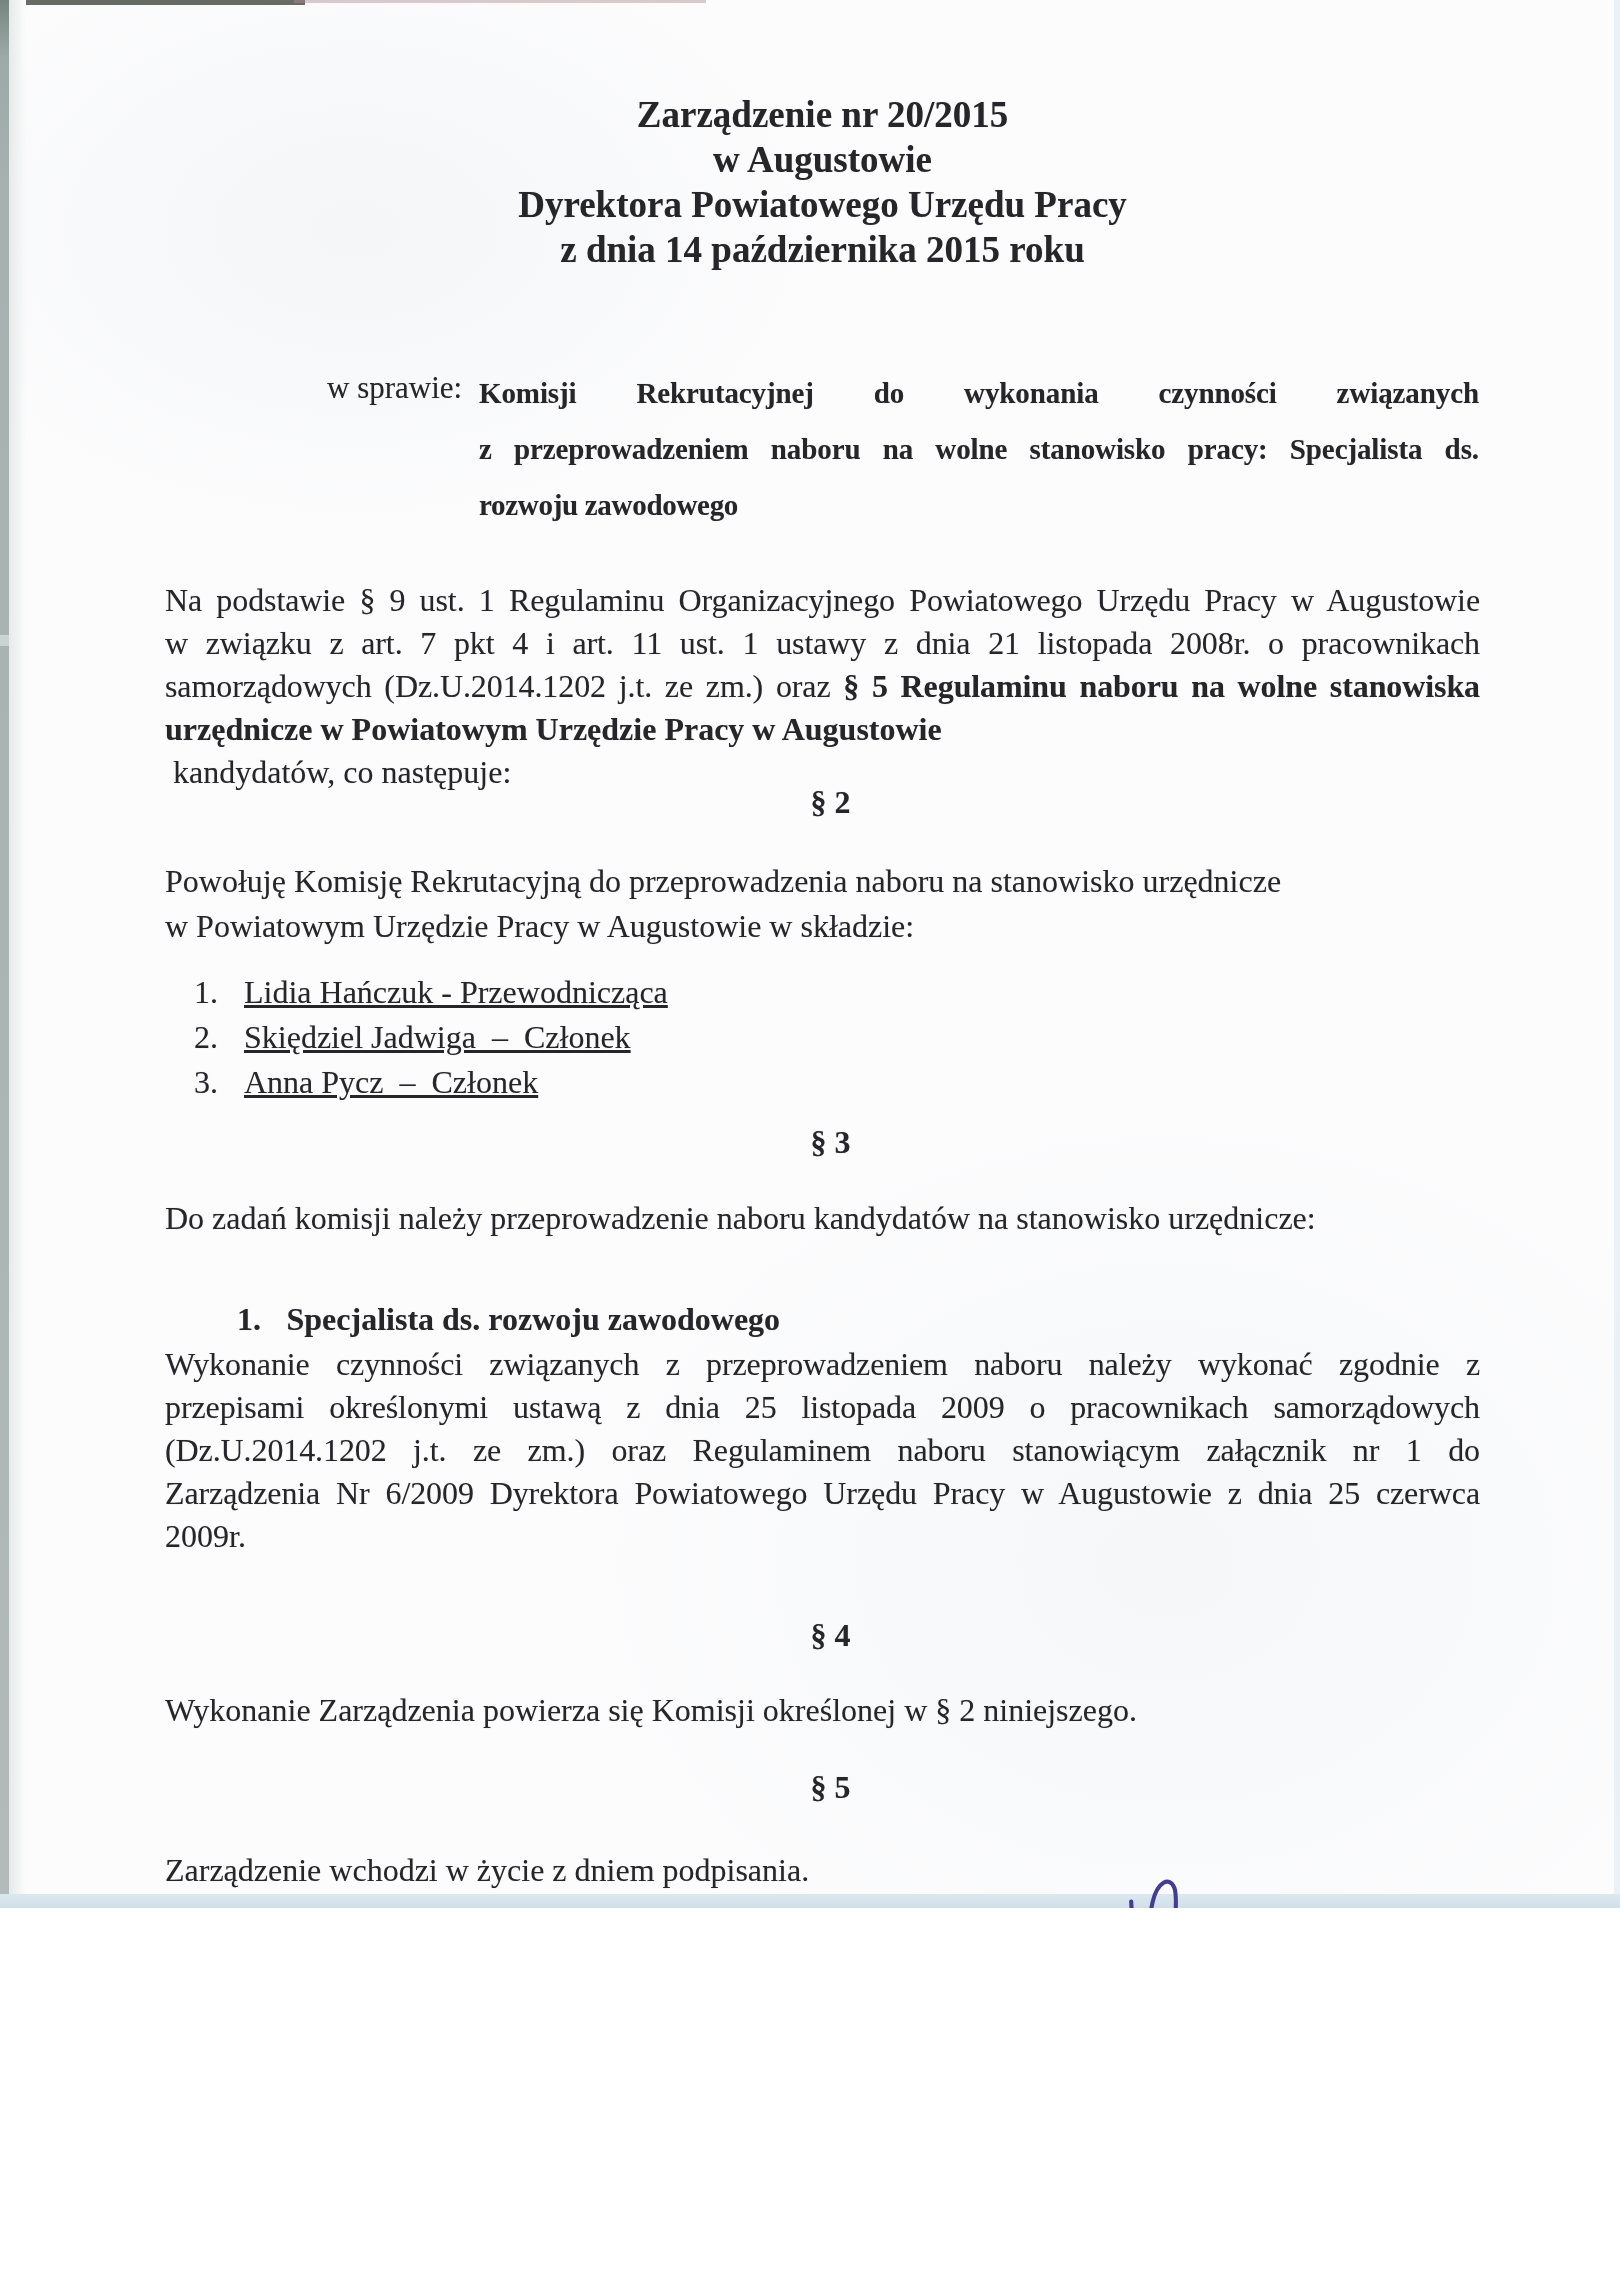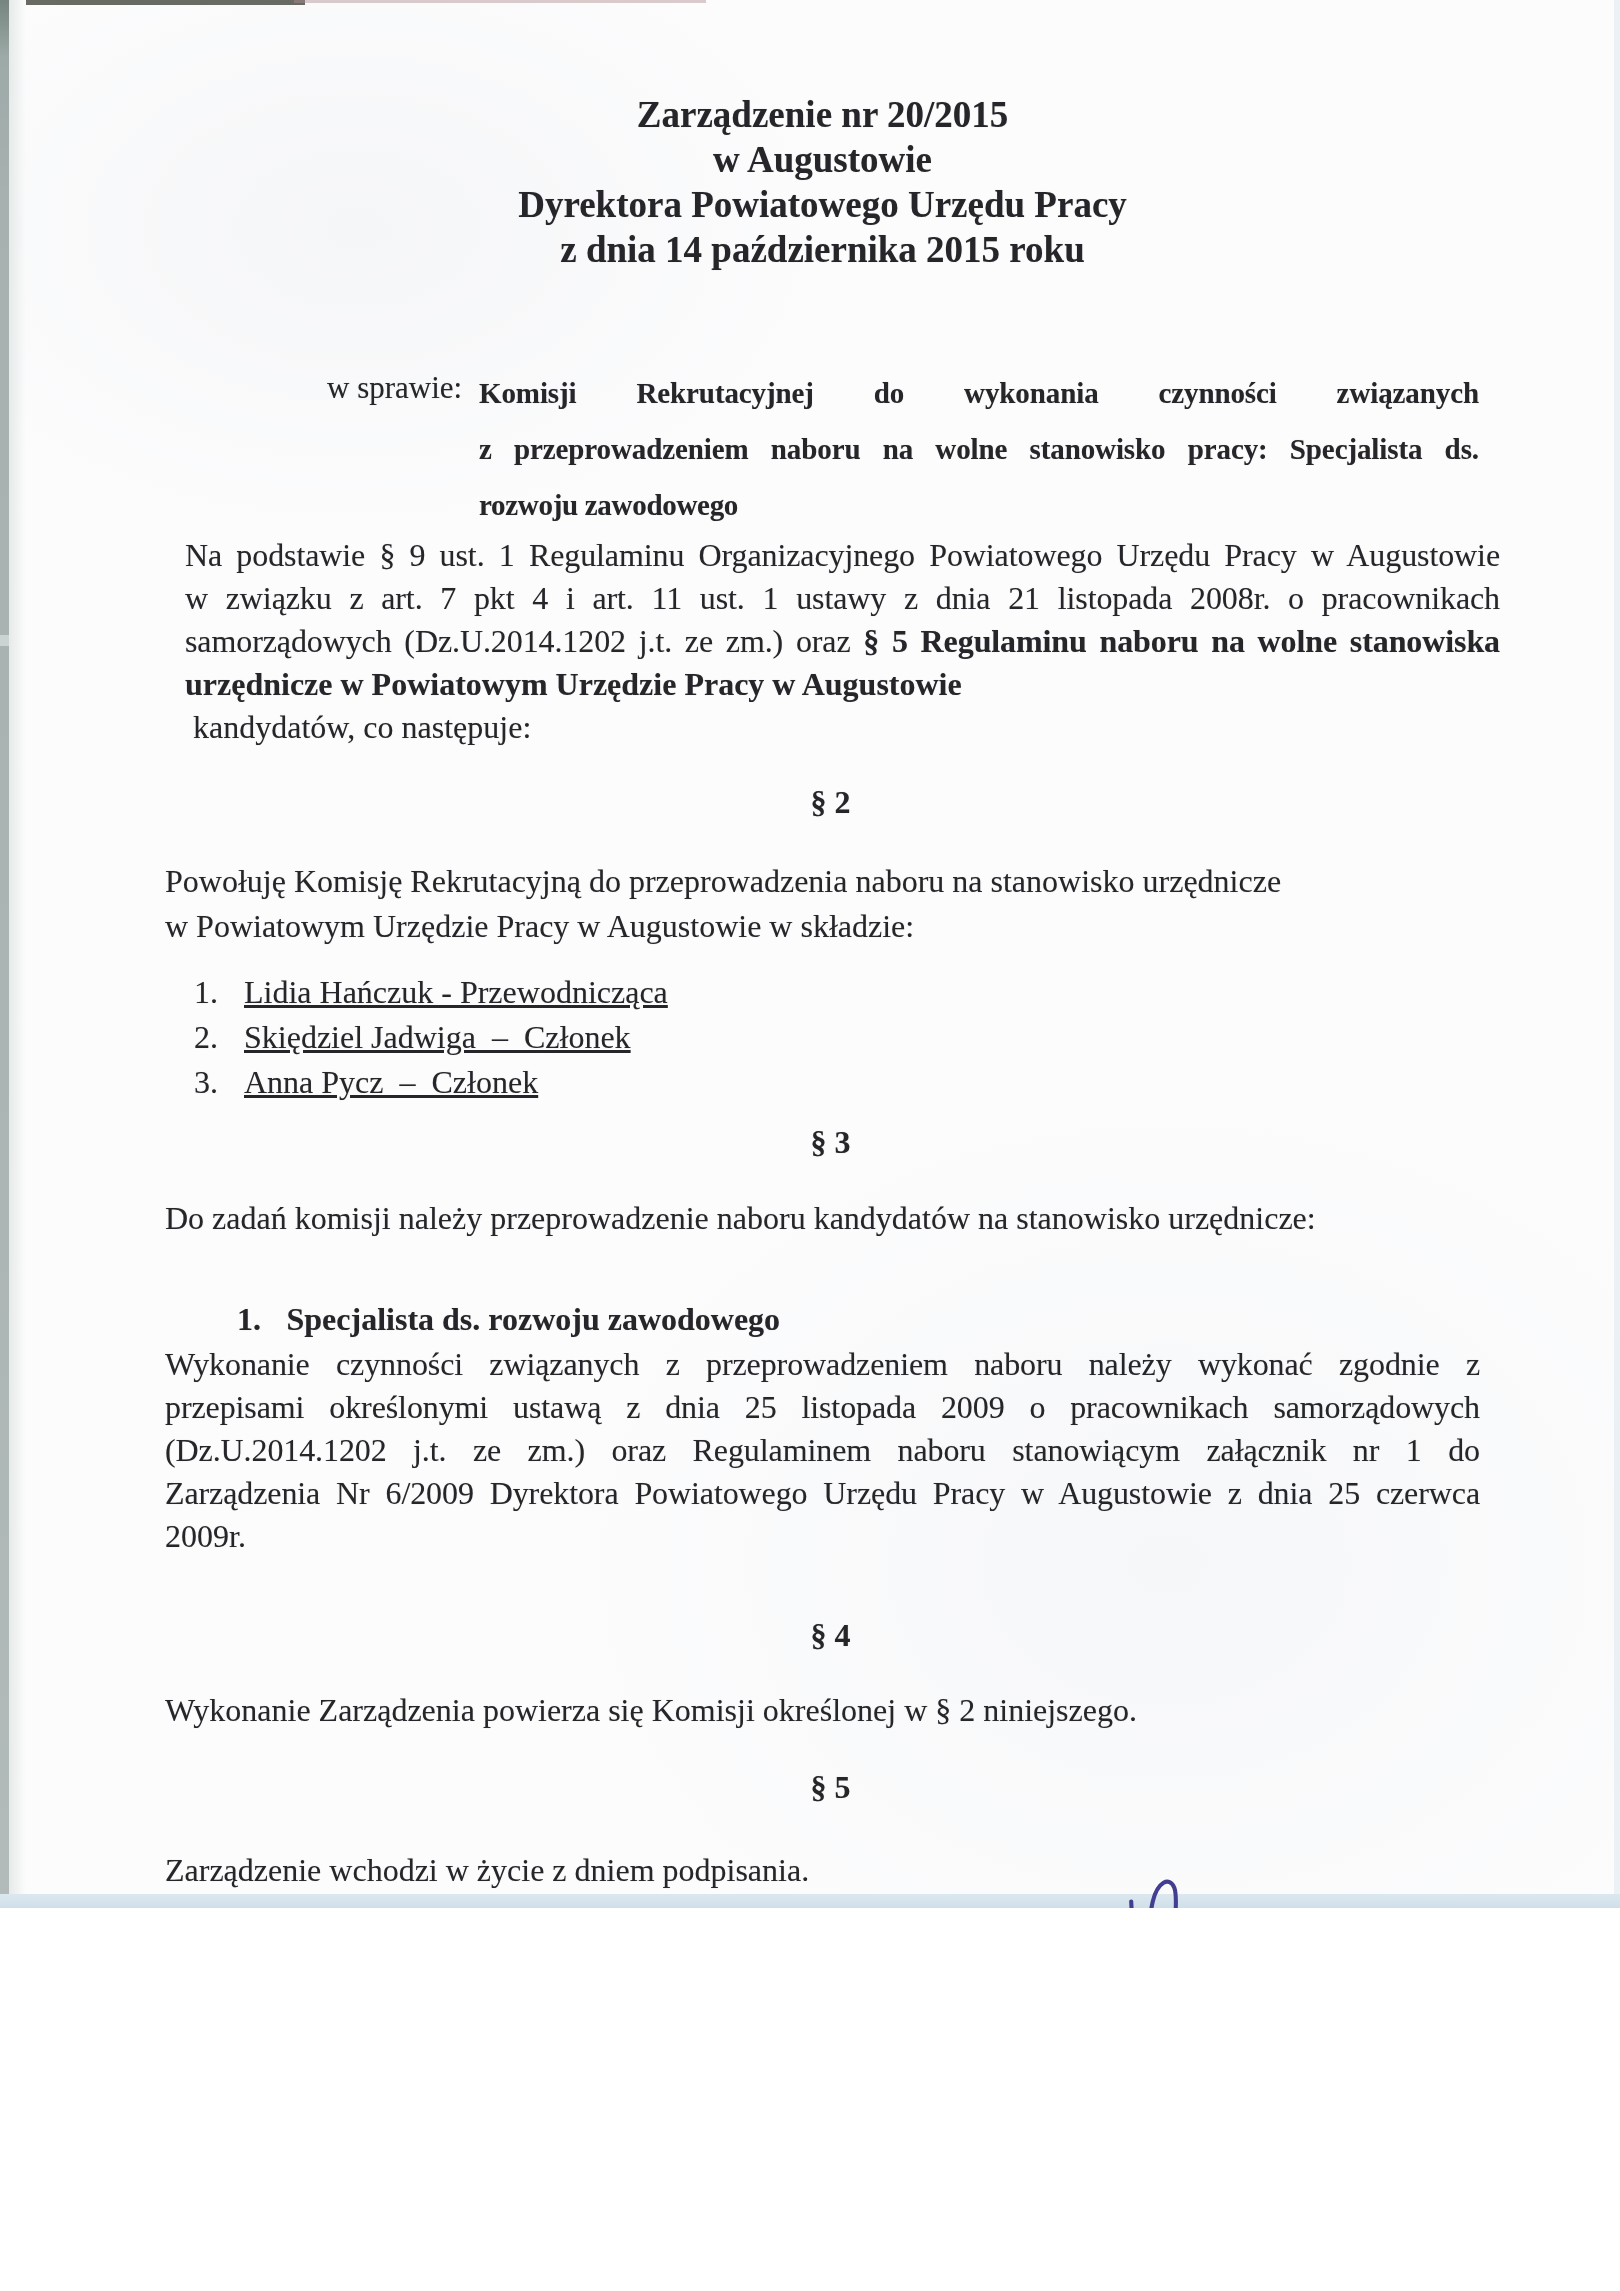--- a/index.html
+++ b/index.html
@@ -25,21 +25,21 @@
   .edge-right{position:absolute;right:0;top:0;width:5.9px;height:100%;background:#e7eef2;opacity:.8;}
   
   .blk{position:absolute;left:165px;width:1315px;font-size:32px;line-height:43px;
        text-shadow:0 0 1px rgba(55,55,60,.28);}
   .title-block{top:92px;text-align:center;font-weight:bold;font-size:37px;line-height:45px;}
   .subject-label{position:absolute;left:291px;top:370px;font-size:31px;text-shadow:0 0 1px rgba(55,55,60,.28);margin-left:36px;}
   .subject-lines{position:absolute;left:479px;top:365px;width:1000px;font-weight:bold;
        font-size:29px;line-height:56px;letter-spacing:-0.3px;text-shadow:0 0 1px rgba(55,55,60,.28);}
   .jline{text-align:justify;text-align-last:justify;letter-spacing:-0.1px;}
   .preline{white-space:pre-wrap;}
-  .legal{top:534px;margin-left:20px;}
+  .legal{top:579px;}
   .shead{position:absolute;left:173px;width:1315px;text-align:center;font-weight:bold;
        font-size:32px;line-height:39px;text-shadow:0 0 1px rgba(55,55,60,.28);}
   .s2-head{top:783px;} .s3-head{top:1123px;} .s4-head{top:1616px;} .s5-head{top:1768px;}
   .s2-para{top:859px;line-height:45px;}
   .members{top:970px;line-height:45px;text-decoration:underline;}
   .member-row{padding-left:29px;}
   .member-num{display:inline-block;width:50px;}
   .s3-intro{top:1197px;}
   .s3-item{top:1298px;font-weight:bold;padding-left:72px;}
   .s3-item .item-num{margin-right:25.5px;}

